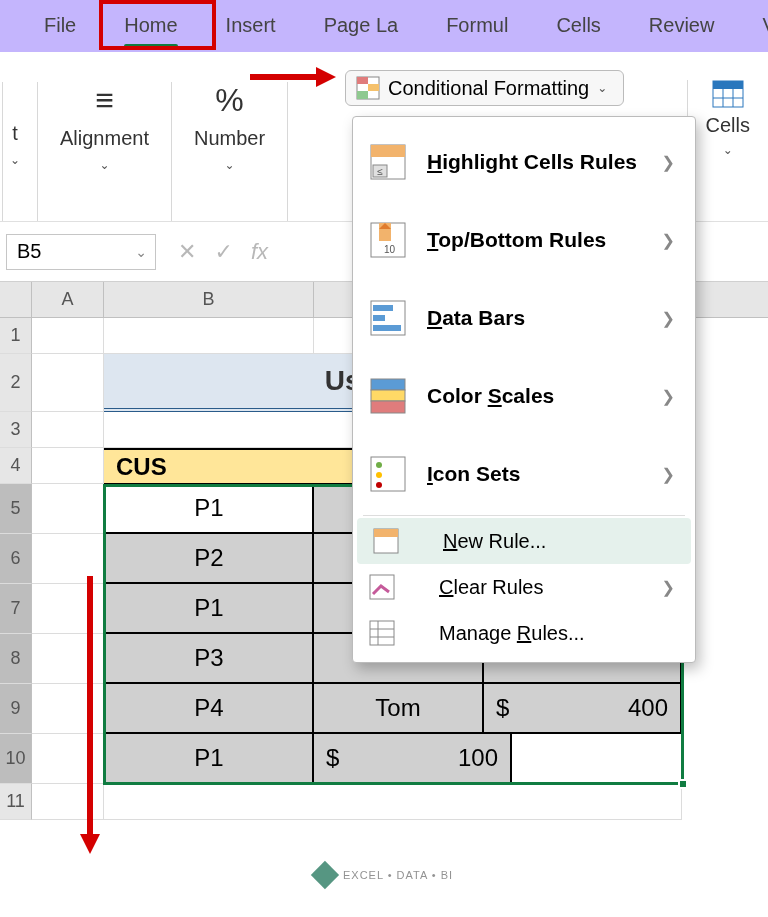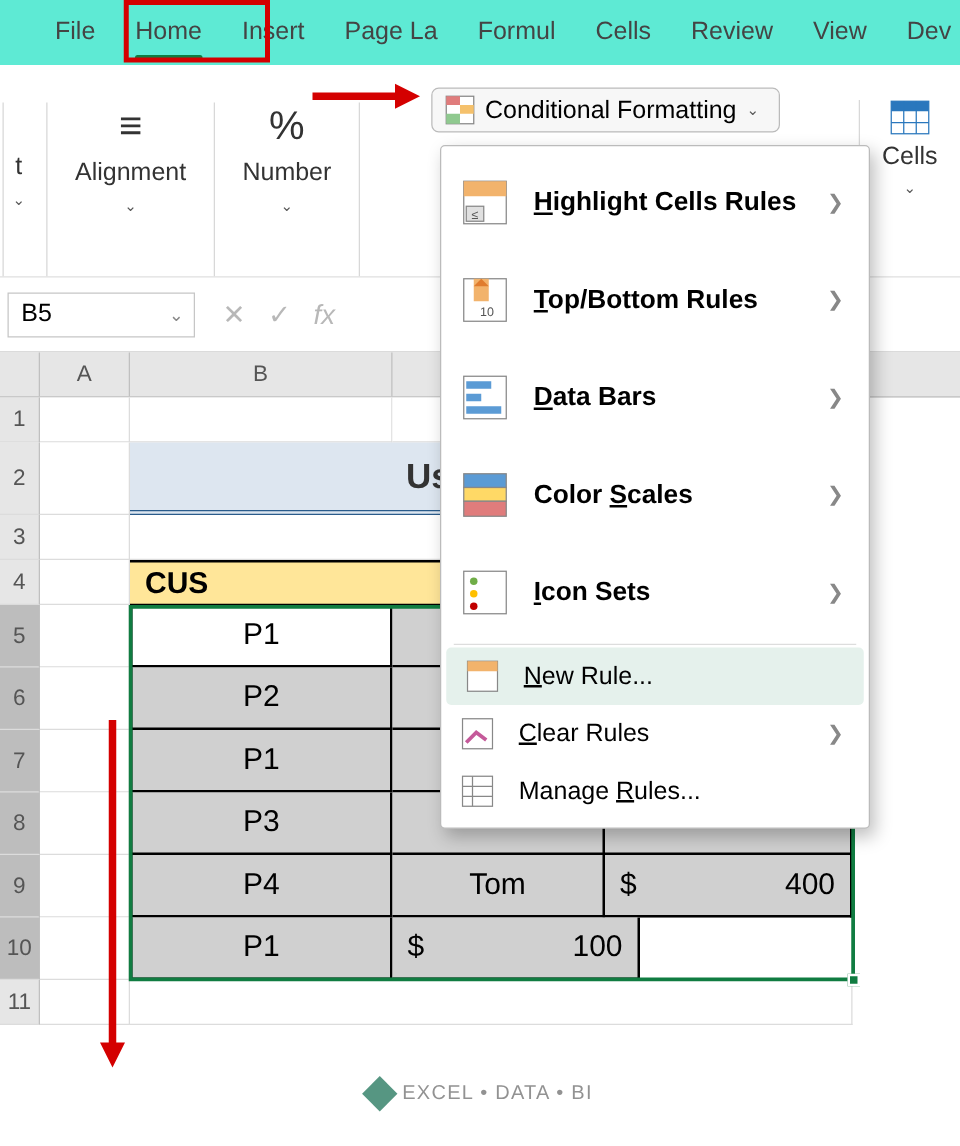--- a/index.html
+++ b/index.html
@@ -3,23 +3,23 @@
 <meta charset="utf-8">
 <style>
   * { box-sizing: border-box; margin: 0; padding: 0; font-family: "Segoe UI", Arial, sans-serif; }
   body { width: 768px; height: 917px; background: #fff; position: relative; overflow: hidden; }
 
   
   .tabs {
     display: flex;
     padding: 8px 0 0 28px;
     height: 52px;
-    background: #5eead4;
+    background: #c4b5fd;
     position: relative;
-    gap: 0;
+    gap: 16px;
   }
   .tab {
     padding: 6px 16px 12px 16px;
     font-size: 20px;
     color: #444;
     cursor: pointer;
     position: relative;
     white-space: nowrap;
   }
   .tab.active::after {
@@ -212,21 +212,21 @@
     gap: 20px;
     font-size: 21px;
     cursor: pointer;
     position: relative;
   }
   .mitem.small { padding: 10px 20px 10px 16px; font-size: 20px; }
   .mitem.hover { background: #e5f1ec; border-radius: 4px; margin: 0 4px; }
   .mitem .micon { width: 38px; height: 38px; flex-shrink: 0; display:flex; align-items:center; justify-content:center; }
   .mitem.small .micon { width: 26px; height: 26px; }
   .mitem .mlabel { flex: 1; font-weight: bold; }
-  .mitem.small .mlabel { font-weight: normal; }
+  .mitem.small .mlabel { font-weight: normal; margin-left: 24px; }
   .mitem .arrow { color: #888; font-size: 16px; }
   .mitem .ul { text-decoration: underline; }
   .msep { height: 1px; background: #ddd; margin: 2px 10px; }
 
   
   .arrow-right {
     position: absolute;
     width: 0; height: 0;
     border-top: 10px solid transparent;
     border-bottom: 10px solid transparent;
@@ -243,21 +243,21 @@
     position:absolute; width:0; height:0;
     border-left: 10px solid transparent;
     border-right: 10px solid transparent;
     border-top: 20px solid #d40000;
   }
 
   
   .wm { position:absolute; left:50%; bottom:32px; transform:translateX(-50%); display:flex; align-items:center; gap:8px; opacity:.8;}
   .wm .sq { width:20px; height:20px; background:#2c7c63; transform:rotate(45deg); }
   .wm .t1 { font-size:22px; color:#2c7c63; font-weight:bold;}
-  .wm .t2 { font-size:16px; color:#777; letter-spacing:1px;}
+  .wm .t2 { font-size:11px; color:#777; letter-spacing:1px;}
 </style>
 </head>
 <body>
 
 <div class="tabs">
   <div class="tab">File</div>
   <div class="tab active">Home</div>
   <div class="tab">Insert</div>
   <div class="tab">Page La</div>
   <div class="tab">Formul</div>

